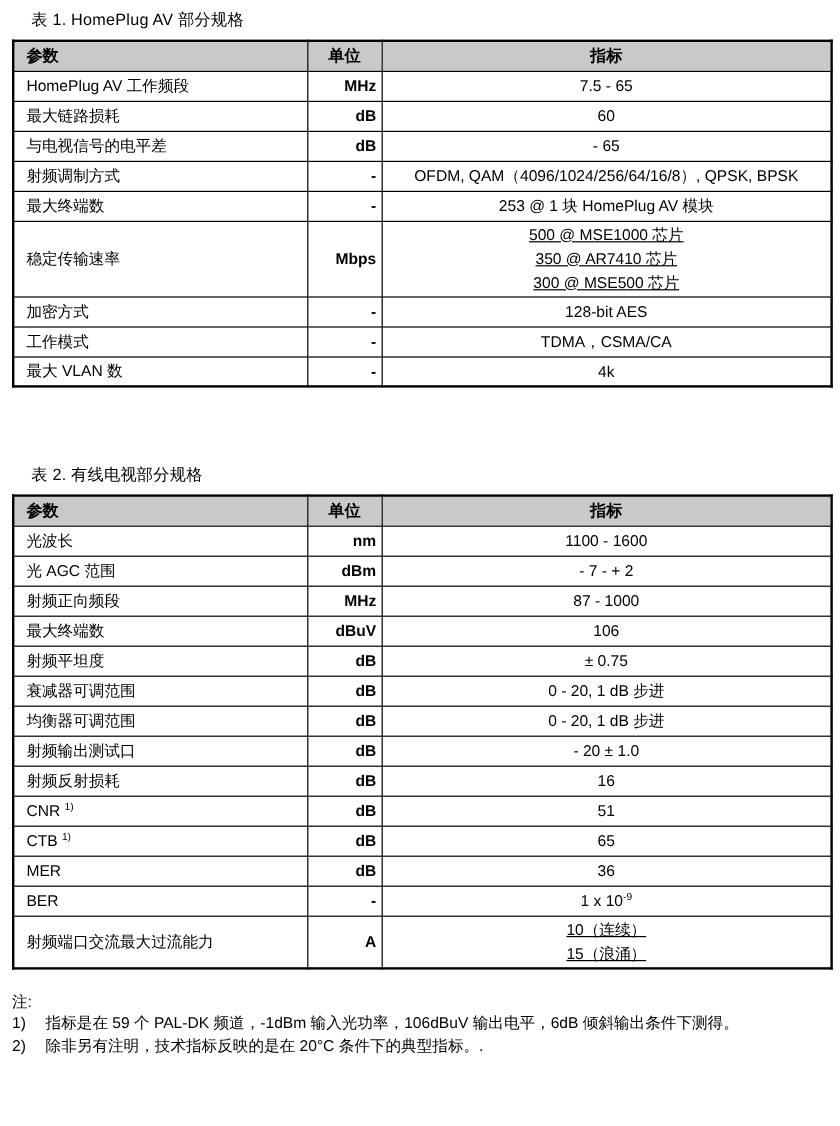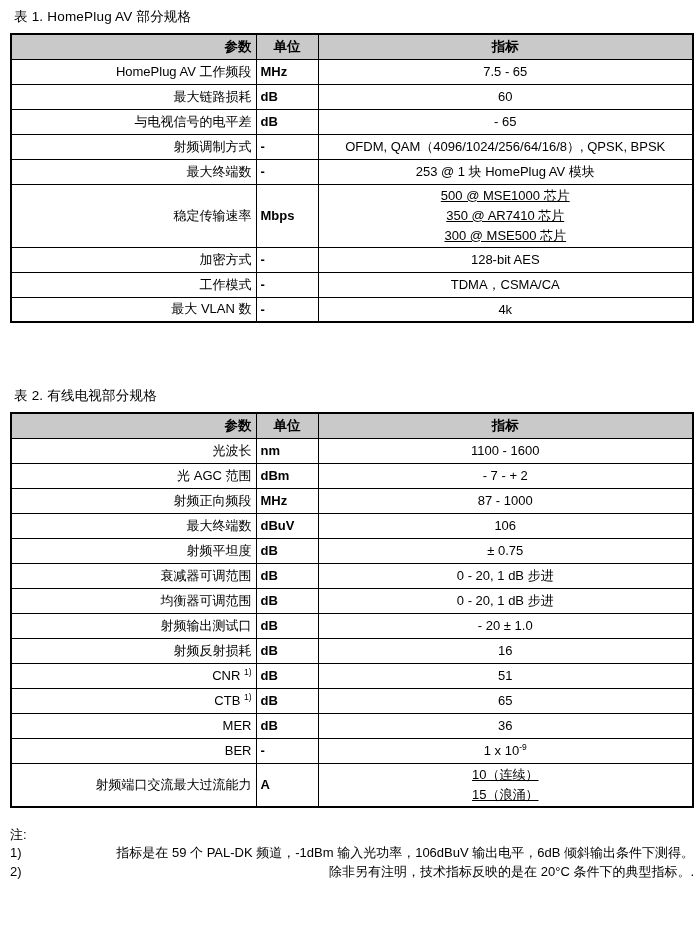--- a/index.html
+++ b/index.html
@@ -9,21 +9,21 @@
     background: #ffffff;
     color: #000000;
     font-family: "Liberation Sans", "DejaVu Sans", sans-serif;
     overflow: hidden;
   }
   .doc { padding: 8px 6px 0 10px; }
   .tbl-title {
     font-size: 13.5px;
     font-weight: 400;
     letter-spacing: 0.2px;
-    margin: 0 0 7px 4px;
+    margin: 0 0 7px 16px;
   }
   table {
     border-collapse: collapse;
     width: 682px;
     table-layout: fixed;
     border: 2px solid #000;
   }
   th, td {
     border: 1.5px solid #000;
     height: 25px;
@@ -32,34 +32,34 @@
     vertical-align: middle;
     white-space: nowrap;
     overflow: hidden;
   }
   th {
     background: #c9c9c9;
     font-weight: 700;
     font-size: 13.5px;
     text-align: center;
   }
-  th.param, td.param { text-align: right; padding-left: 0; }
-  td.unit  { text-align: left; font-weight: 700; }
+  th.param, td.param { text-align: left; padding-left: 10px; }
+  td.unit  { text-align: right; font-weight: 700; }
   td.value { text-align: center; }
   col.c-param { width: 245px; }
   col.c-unit  { width: 62px; }
   col.c-value { width: 375px; }
   sup { font-size: 8.5px; line-height: 0; vertical-align: super; }
   .vline { line-height: 20px; text-align: center; text-decoration: underline; }
   .section2 { margin-top: 64px; }
   .notes { margin-top: 18px; font-size: 13px; }
   .note-label { line-height: 18.5px; }
   .note-row { display: flex; line-height: 18.5px; }
   .note-num { width: 28px; flex: none; }
-  .note-text { flex: 1; text-align: right; }
+  .note-text { flex: 1; }
 </style>
 </head>
 <body>
 
 <div class="doc">
 
   <div class="section1">
     <p class="tbl-title">表 1. HomePlug AV  部分规格</p>
     <table>
       <colgroup>

